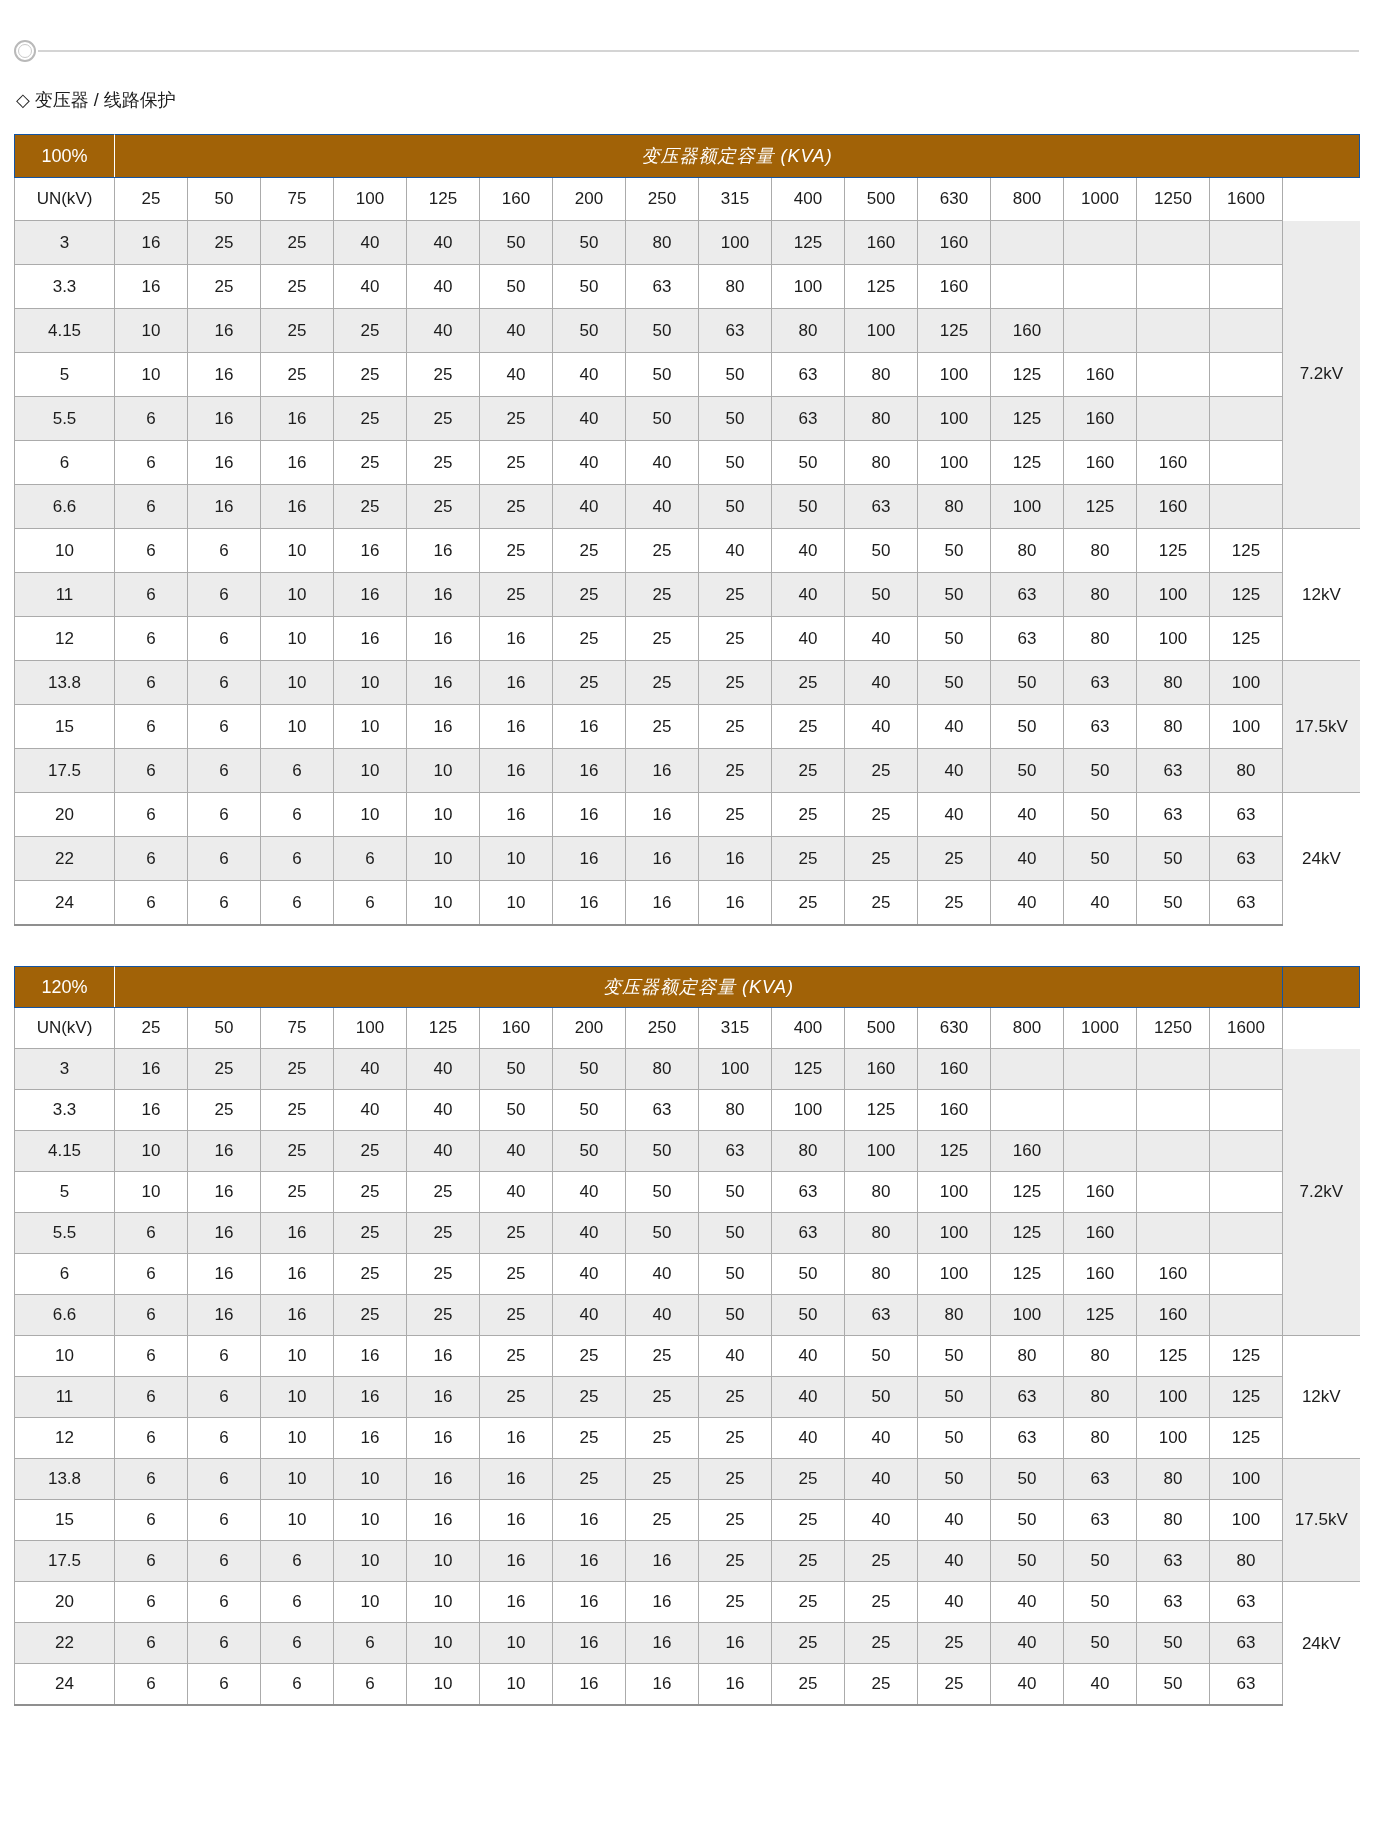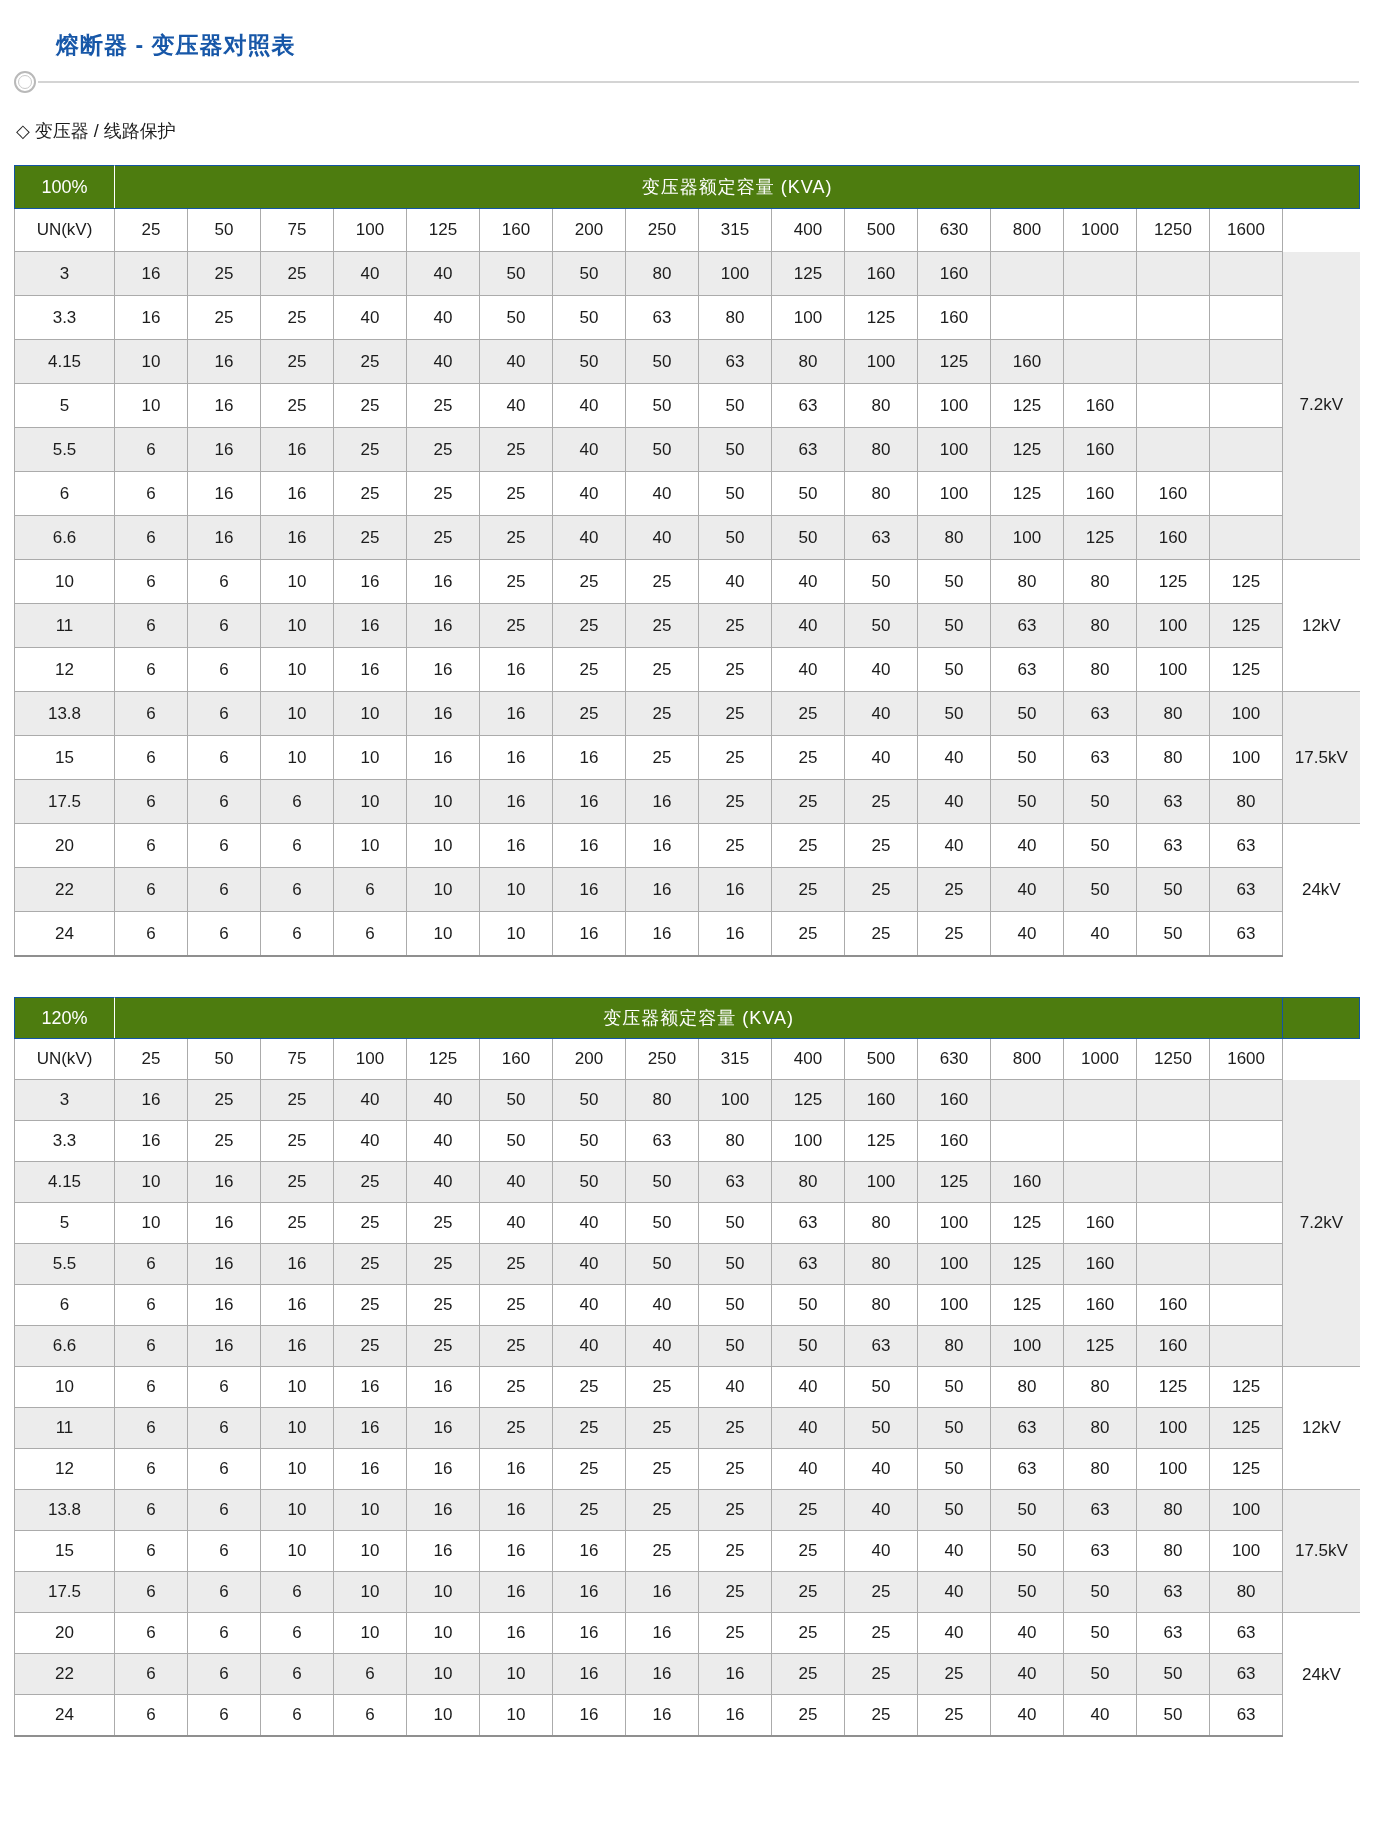--- a/index.html
+++ b/index.html
@@ -11,39 +11,38 @@
   .ring{width:22px;height:22px;border:2px solid #b9b9b9;border-radius:50%;box-sizing:border-box;position:relative;background:#fff;flex:0 0 auto;}
   .ring::after{content:'';position:absolute;inset:2px;border:1px solid #c9c9c9;border-radius:50%;}
   .rule{flex:1;height:2px;background:#d4d4d4;margin-left:2px;}
   .section{margin:24px 0 0 2px;font-size:18px;}
 
   #tables-root{margin-top:22px;}
   table.fuse{border-collapse:collapse;table-layout:fixed;width:1345px;}
   table.fuse.tb{margin-top:40px;}
   .fuse th,.fuse td{border:1px solid #ababab;text-align:center;vertical-align:middle;
                     font-size:17px;font-weight:normal;padding:0;overflow:hidden;white-space:nowrap;}
-  .fuse tr.band th{background:#4d7c0f;color:#fff;border:1px solid #1254a4;font-size:18px;}
+  .fuse tr.band th{background:#a16207;color:#fff;border:1px solid #1254a4;font-size:18px;}
   .fuse tr.band th.pct{border-right:1px solid rgba(255,255,255,.55);}
-  .fuse tr.band th.cap{letter-spacing:1px;}
+  .fuse tr.band th.cap{letter-spacing:1px;font-style:italic;}
   .fuse th.ghost,.fuse td.ghost{border:none;background:#fff;}
   .fuse tr.alt td{background:#ececec;}
   .fuse td.group{border:none;border-top:1px solid #ababab;border-left:1px solid #ababab;background:#fff;}
   .fuse td.group.gfirst{border-top:none;}
   .fuse td.group.shaded{background:#ececec;}
   .fuse tr.last td{border-bottom:2px solid #8f8f8f;}
   table.ta thead th{height:42px;} table.ta tbody td{height:43px;}
   table.tb thead th{height:40px;} table.tb tbody td{height:40px;}
 
   .footnote{margin-top:88px;font-size:17px;}
 </style>
 </head>
 <body>
 
 <div class="page">
-  <h1>熔断器 - 变压器对照表</h1>
   <div class="rule-row">
     <span class="ring"></span>
     <div class="rule"></div>
   </div>
   <div class="section">◇ 变压器 / 线路保护</div>
 
   <div id="tables-root">
       <table class="fuse ta">
         <colgroup>
           <col style="width: 100px;">

